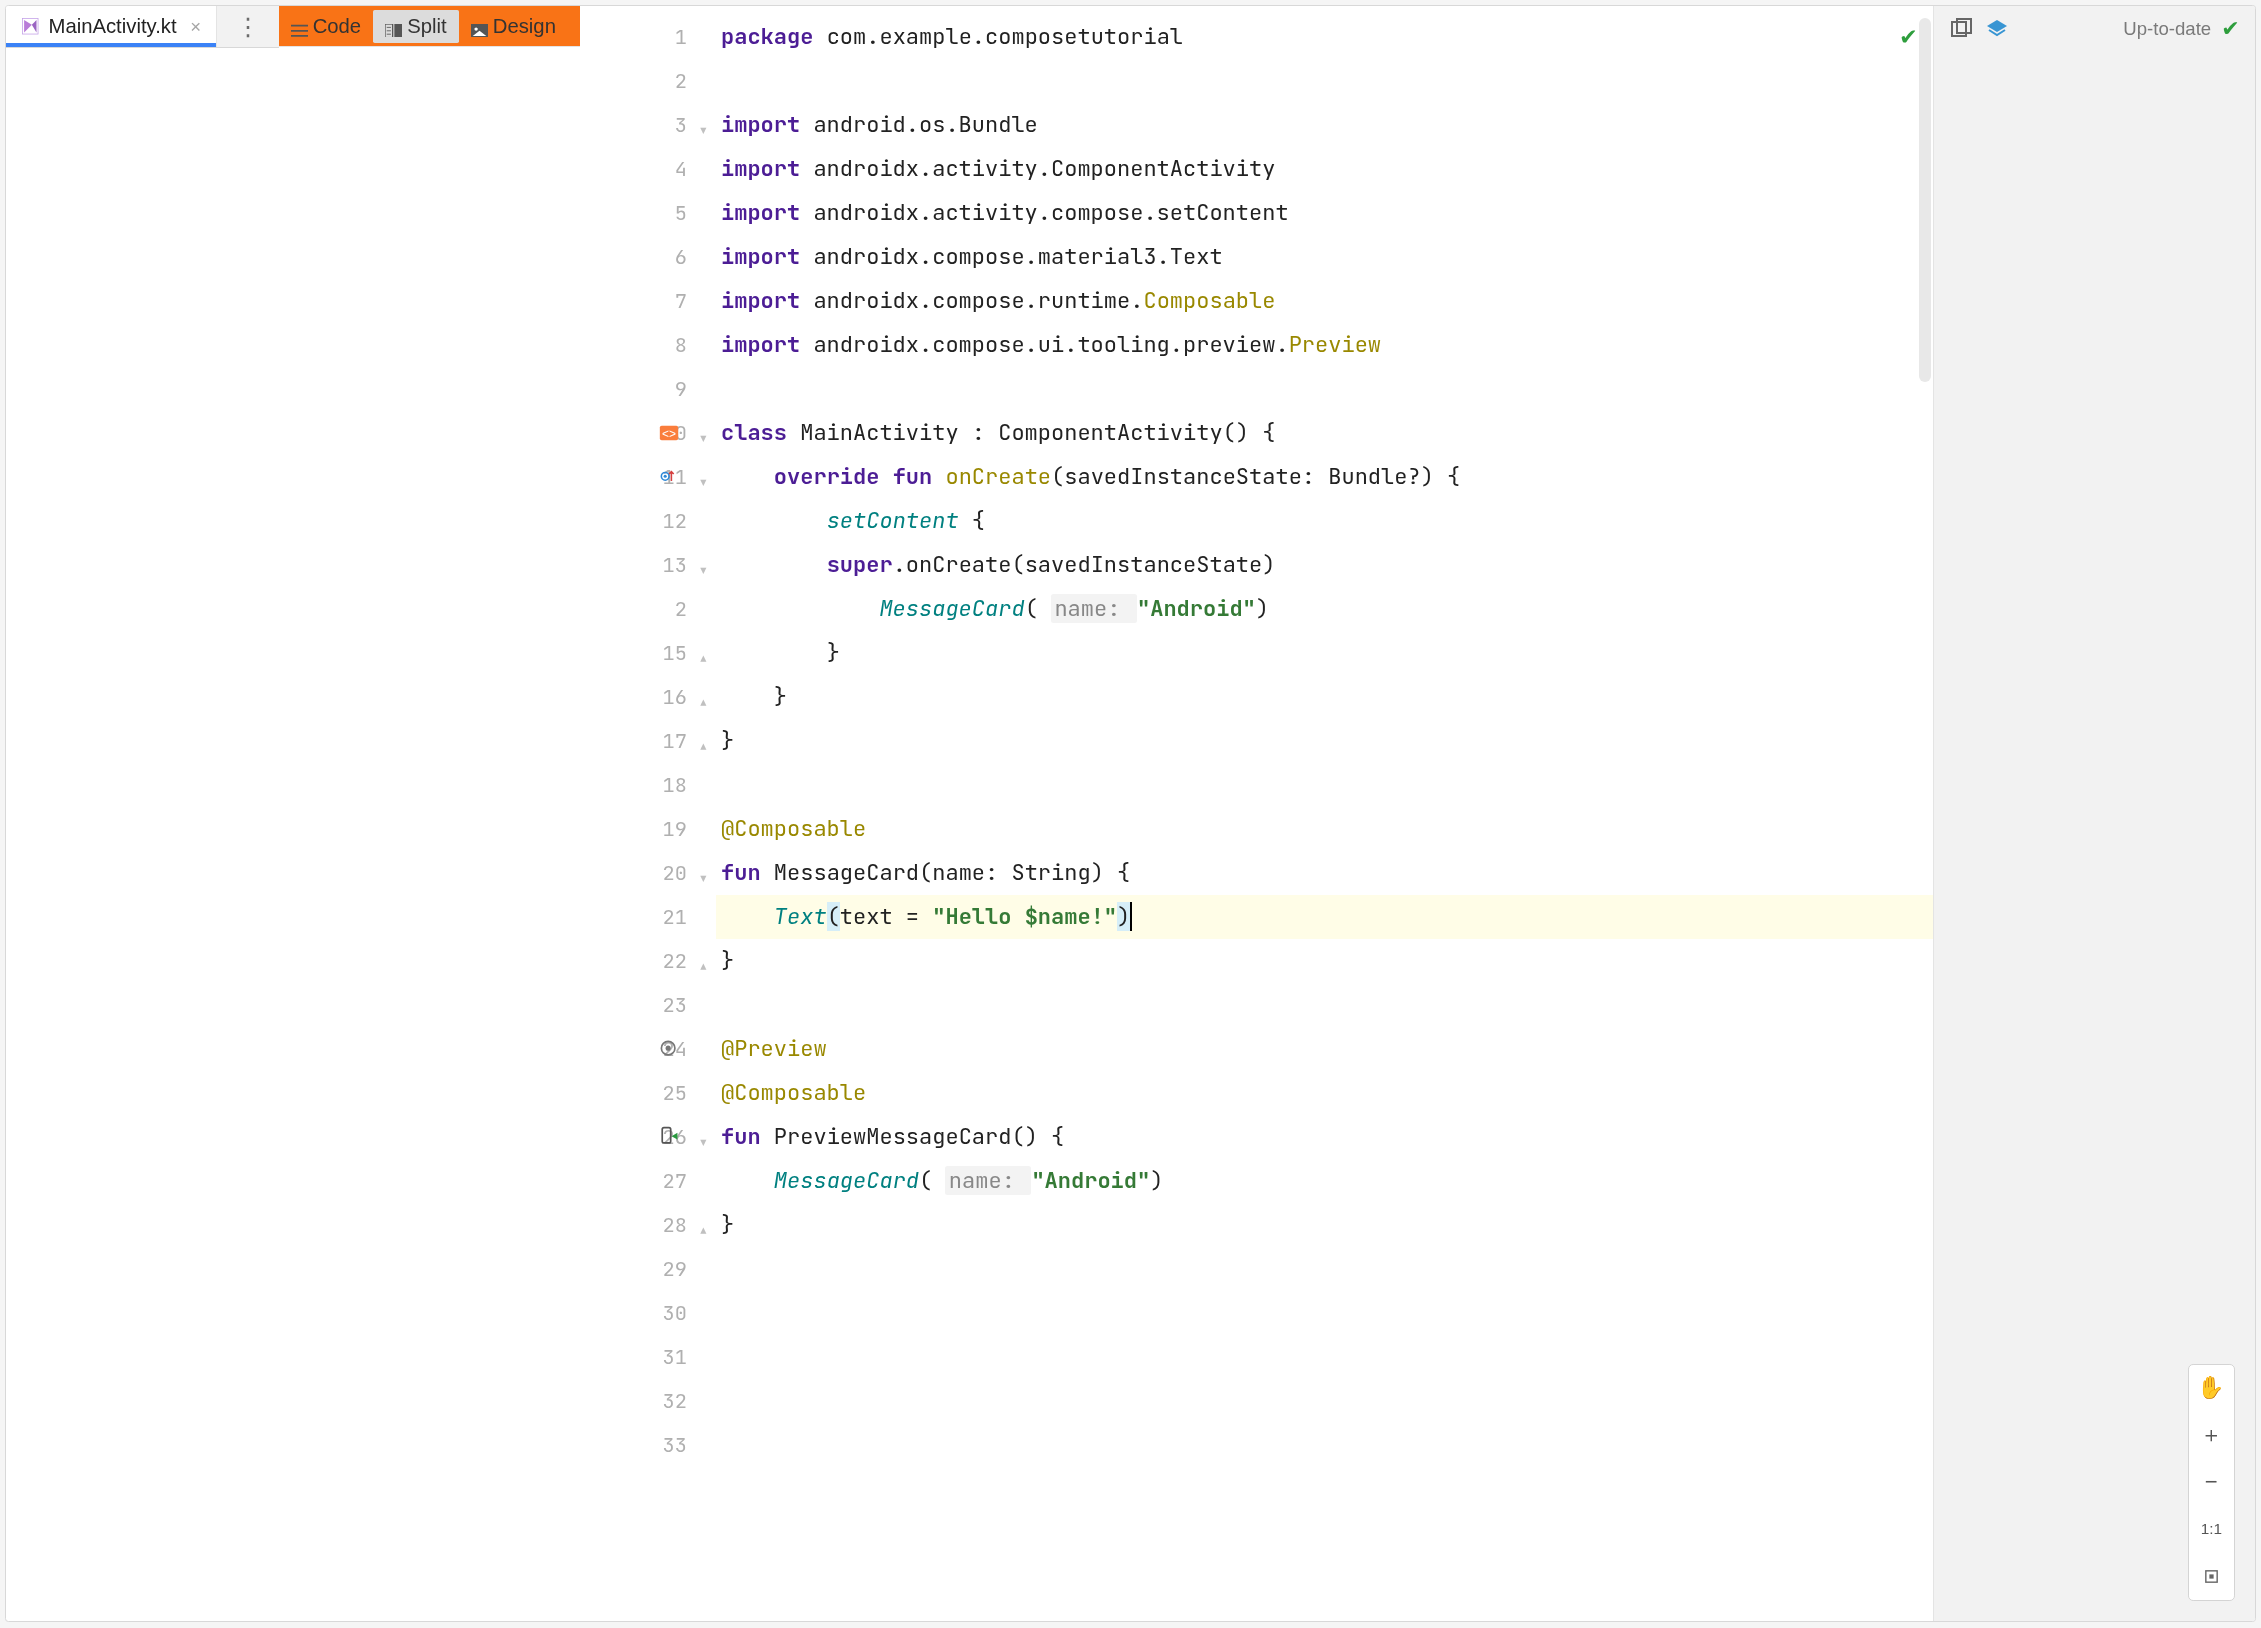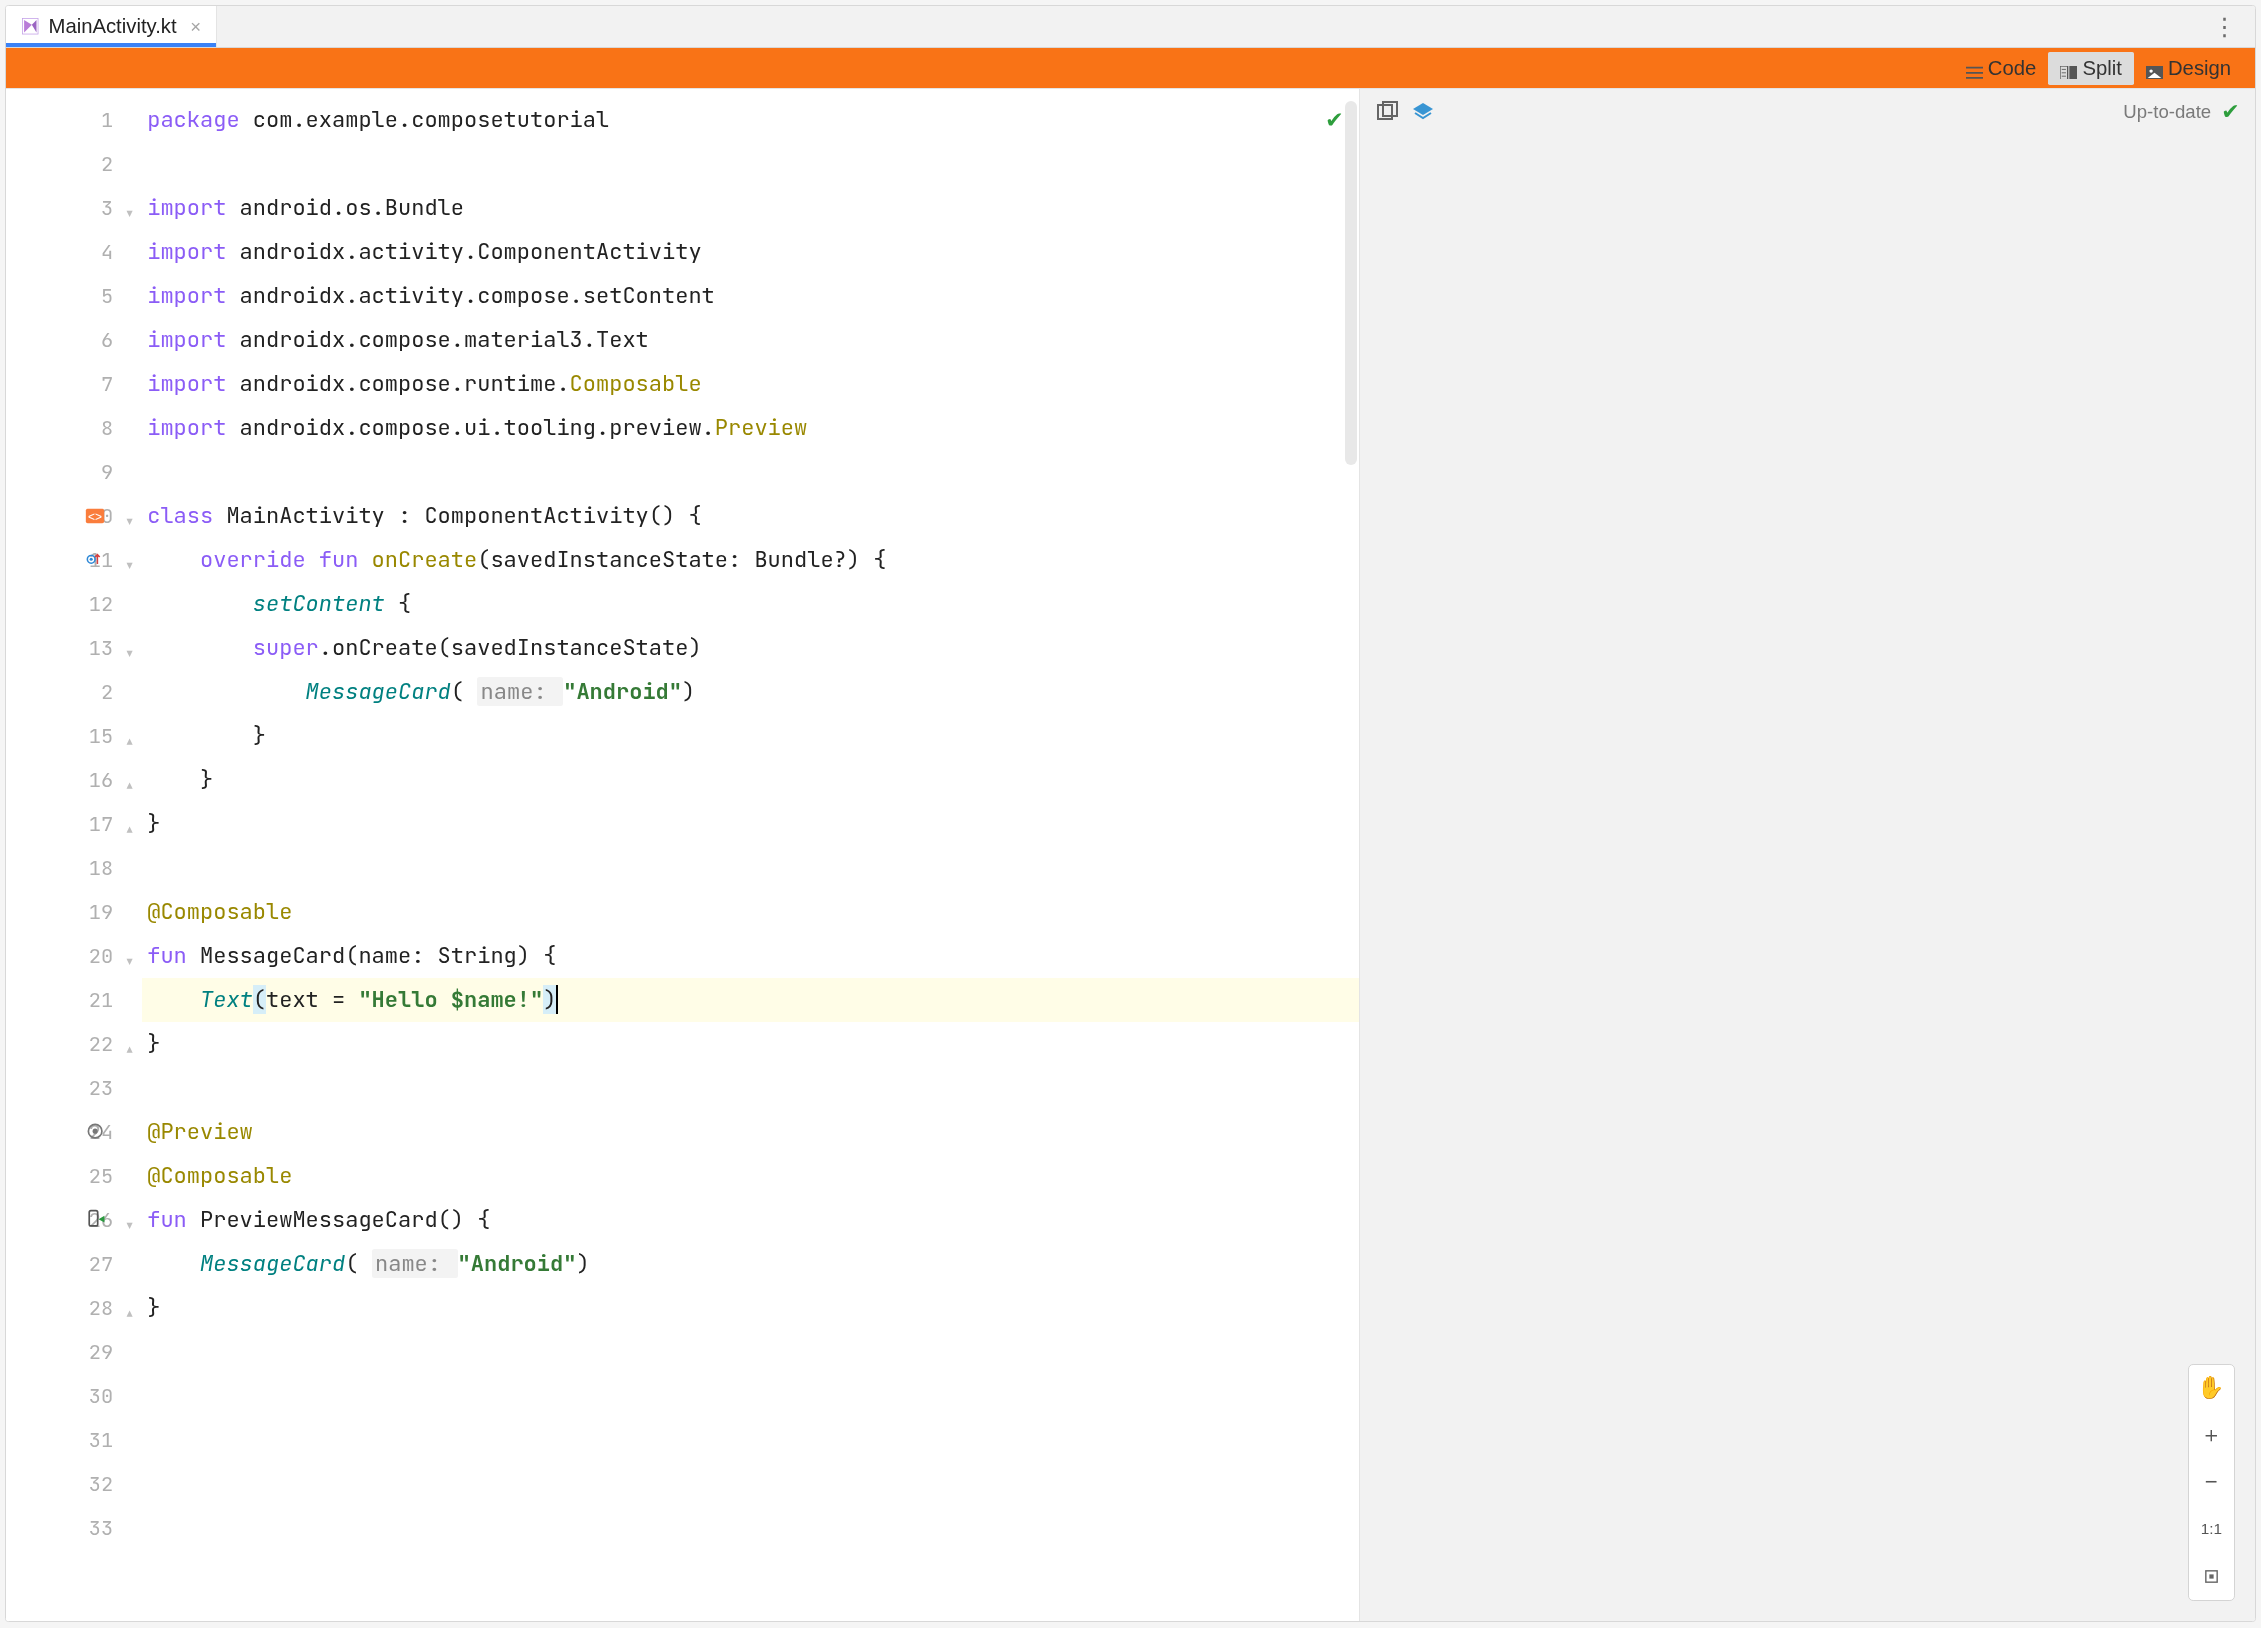--- a/index.html
+++ b/index.html
@@ -11,21 +11,21 @@
       overflow: hidden;
     }
     .ide-root {
       width: 2251px;
       height: 1617px;
       margin: 5.1px;
       background: #fff;
       border: 0.8px solid #d8d8d8;
       border-radius: 3.4px;
       display: flex;
-      flex-direction: column;
+      flex-direction: row;
       overflow: hidden;
     }
     .tab-bar {
       height: 42px;
       background: #f2f2f2;
       border-bottom: 0.8px solid #d8d8d8;
       display: flex;
       align-items: stretch;
     }
     .file-tab {
@@ -144,21 +144,21 @@
     .code-line {
       height: 44px;
       display: flex;
       align-items: center;
       white-space: pre;
       padding-left: 5.1px;
     }
     .code-line.current {
       background: #fffde7;
     }
-    .kw { color: #8b5cf6; font-weight: 400; }
+    .kw { color: #4c1d95; font-weight: 700; }
     .ann { color: #998800; }
     .fn-call { color: #008080; font-style: italic; }
     .param-hint { color: #888; background: #f3f3f3; padding: 0 3.4px; border-radius: 2.5px; font-style: normal; }
     .str { color: #357a36; font-weight: 600; }
     .plain { color: #222; }
     .brace-hl { background: #d6eef8; }
     .caret {
       display: inline-block;
       width: 1.7px;
       height: 29px;

